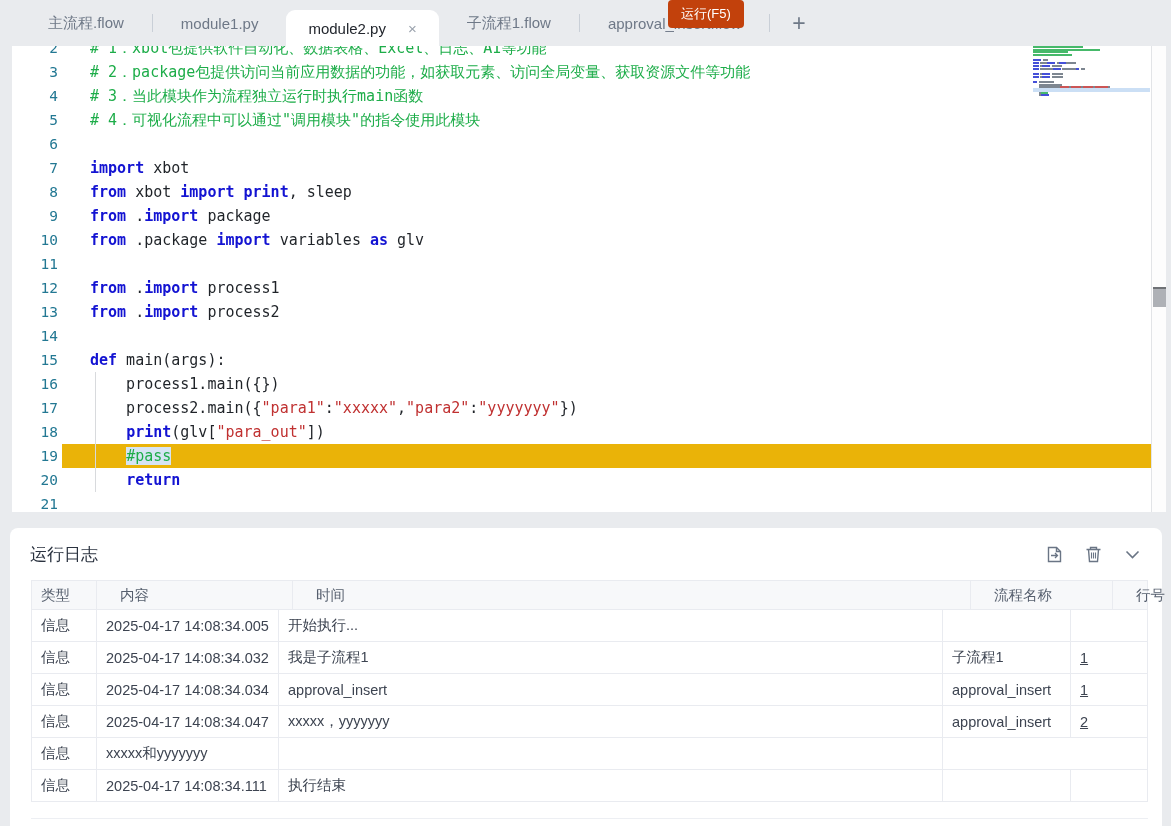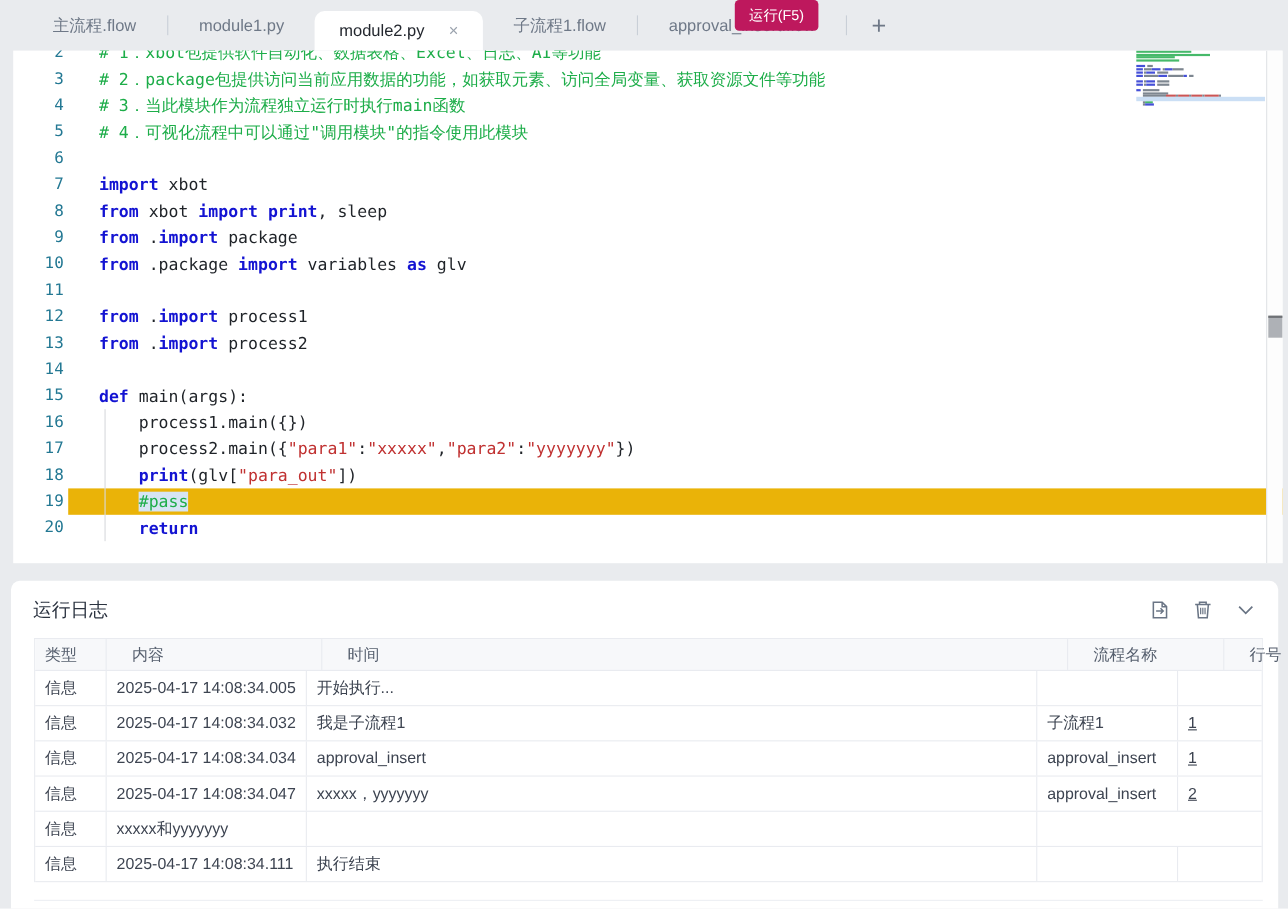--- a/index.html
+++ b/index.html
@@ -27,21 +27,21 @@
   .tab.active .close-x {
     margin-left:22px; color:#9aa2ad; font-size:15px; line-height:1;
   }
   .tab-sep { width:1px; height:18px; background:#c9cfd7; align-self:center; }
   .add-tab {
     font-size:23px; color:#6e7887; padding:0 22px; height:46px;
     display:flex; align-items:center; cursor:pointer;
   }
   .tooltip {
     position:absolute; left:668px; top:0; height:28px;
-    background:#be185d; color:#ffffff; font-size:13px;
+    background:#c2410c; color:#ffffff; font-size:13px;
     display:flex; align-items:center; padding:0 13px;
     border-radius:0 0 4px 4px; border-radius:4px; z-index:50;justify-content:flex-end;
   }
 
   
   .editor {
     position:absolute; left:12px; top:46px; width:1154px; height:466px;
     background:#ffffff; overflow:hidden;
     font-family:"DejaVu Sans Mono", monospace; font-size:15px;
   }
@@ -161,20 +161,21 @@
       <div class="code-row"><span class="gutter-num">11</span><span class="code-text"></span></div>
       <div class="code-row"><span class="gutter-num">12</span><span class="code-text"><span class="tok-k">from</span><span class="tok-p"> .</span><span class="tok-k">import</span><span class="tok-p"> process1</span></span></div>
       <div class="code-row"><span class="gutter-num">13</span><span class="code-text"><span class="tok-k">from</span><span class="tok-p"> .</span><span class="tok-k">import</span><span class="tok-p"> process2</span></span></div>
       <div class="code-row"><span class="gutter-num">14</span><span class="code-text"></span></div>
       <div class="code-row"><span class="gutter-num">15</span><span class="code-text"><span class="tok-k">def</span><span class="tok-p"> main(args):</span></span></div>
       <div class="code-row"><span class="gutter-num">16</span><span class="code-text"><span class="tok-p">    process1.main({})</span></span></div>
       <div class="code-row"><span class="gutter-num">17</span><span class="code-text"><span class="tok-p">    process2.main({</span><span class="tok-s">"para1"</span><span class="tok-p">:</span><span class="tok-s">"xxxxx"</span><span class="tok-p">,</span><span class="tok-s">"para2"</span><span class="tok-p">:</span><span class="tok-s">"yyyyyyy"</span><span class="tok-p">})</span></span></div>
       <div class="code-row"><span class="gutter-num">18</span><span class="code-text"><span class="tok-p">    </span><span class="tok-k">print</span><span class="tok-p">(glv[</span><span class="tok-s">"para_out"</span><span class="tok-p">])</span></span></div>
       <div class="code-row current"><span class="gutter-num">19</span><span class="code-text"><span class="tok-p">    </span><span class="tok-c word-hl">#pass</span></span></div>
       <div class="code-row"><span class="gutter-num">20</span><span class="code-text"><span class="tok-p">    </span><span class="tok-k">return</span></span></div>
+      <div class="code-row"><span class="gutter-num">21</span><span class="code-text"></span></div>
     </div>
   <div class="indent-guide"></div>
   <div class="minimap" id="minimap">
     <div class="mm-current"></div>
   <div class="mm-line">
         <span class="mm-seg" style="width: 50.4px; background: rgb(70, 185, 106);"></span>
       </div>
       <div class="mm-line">
         <span class="mm-seg" style="width: 67.2px; background: rgb(70, 185, 106);"></span>
       </div>

